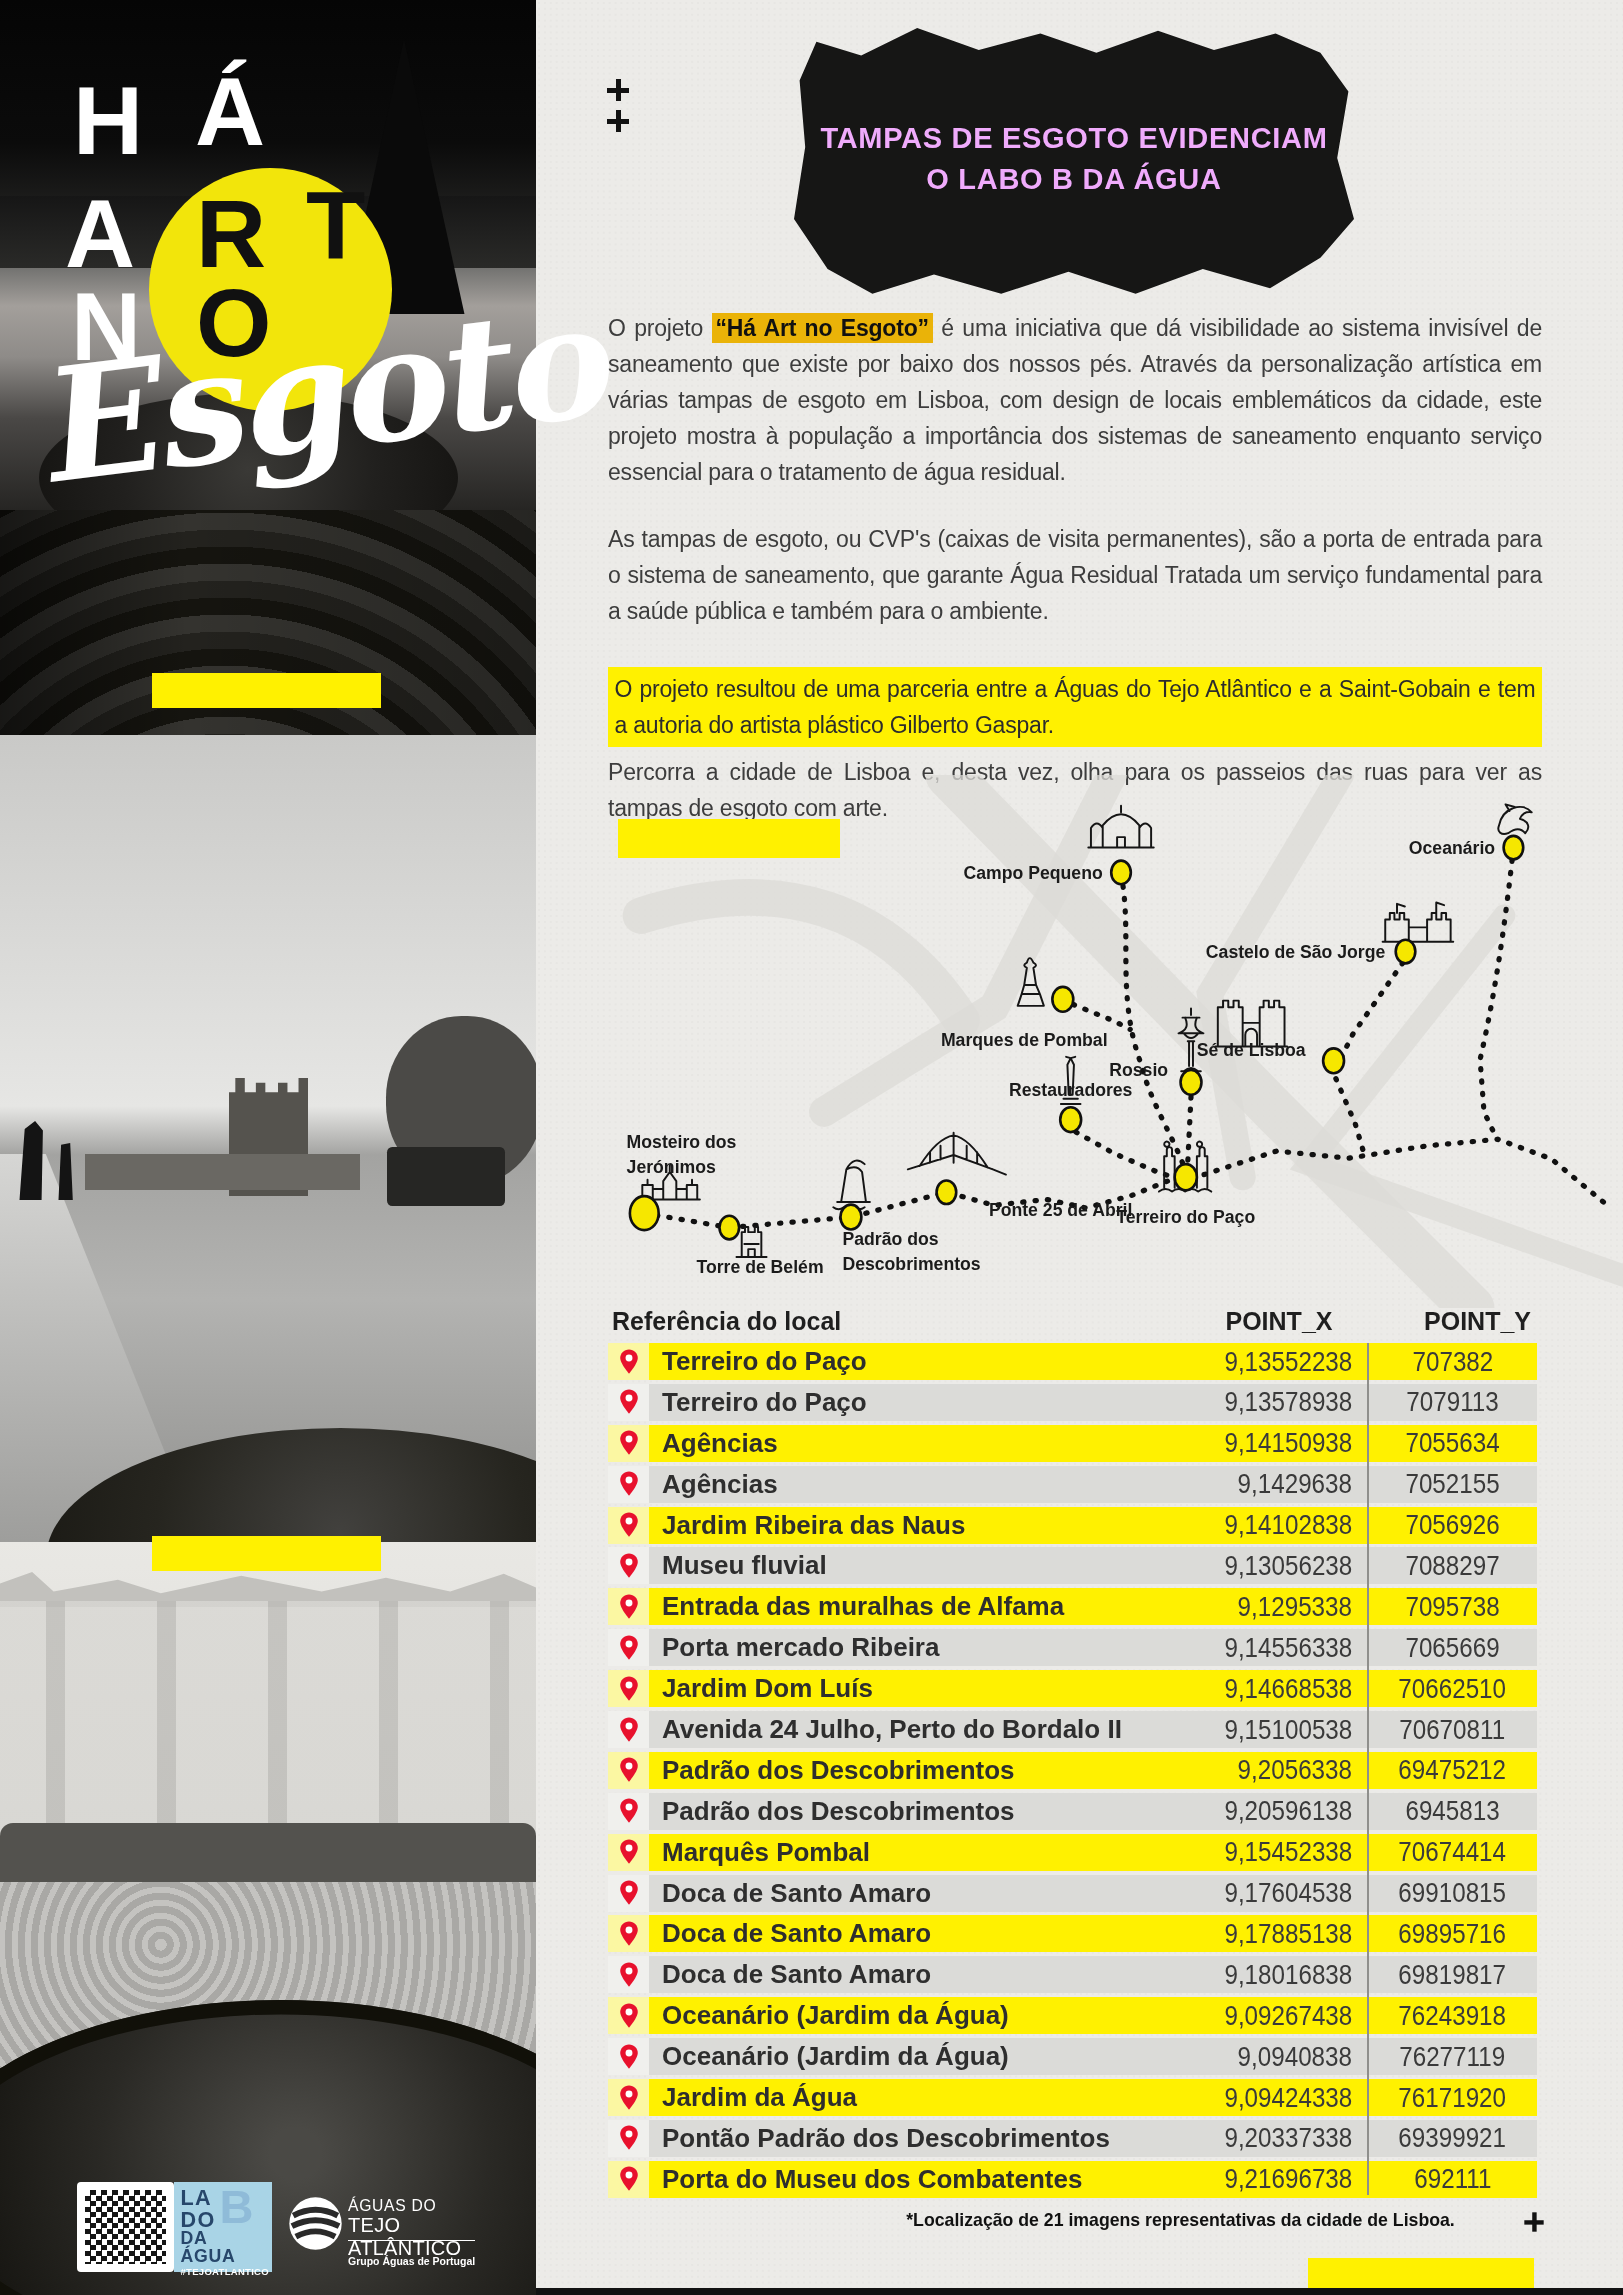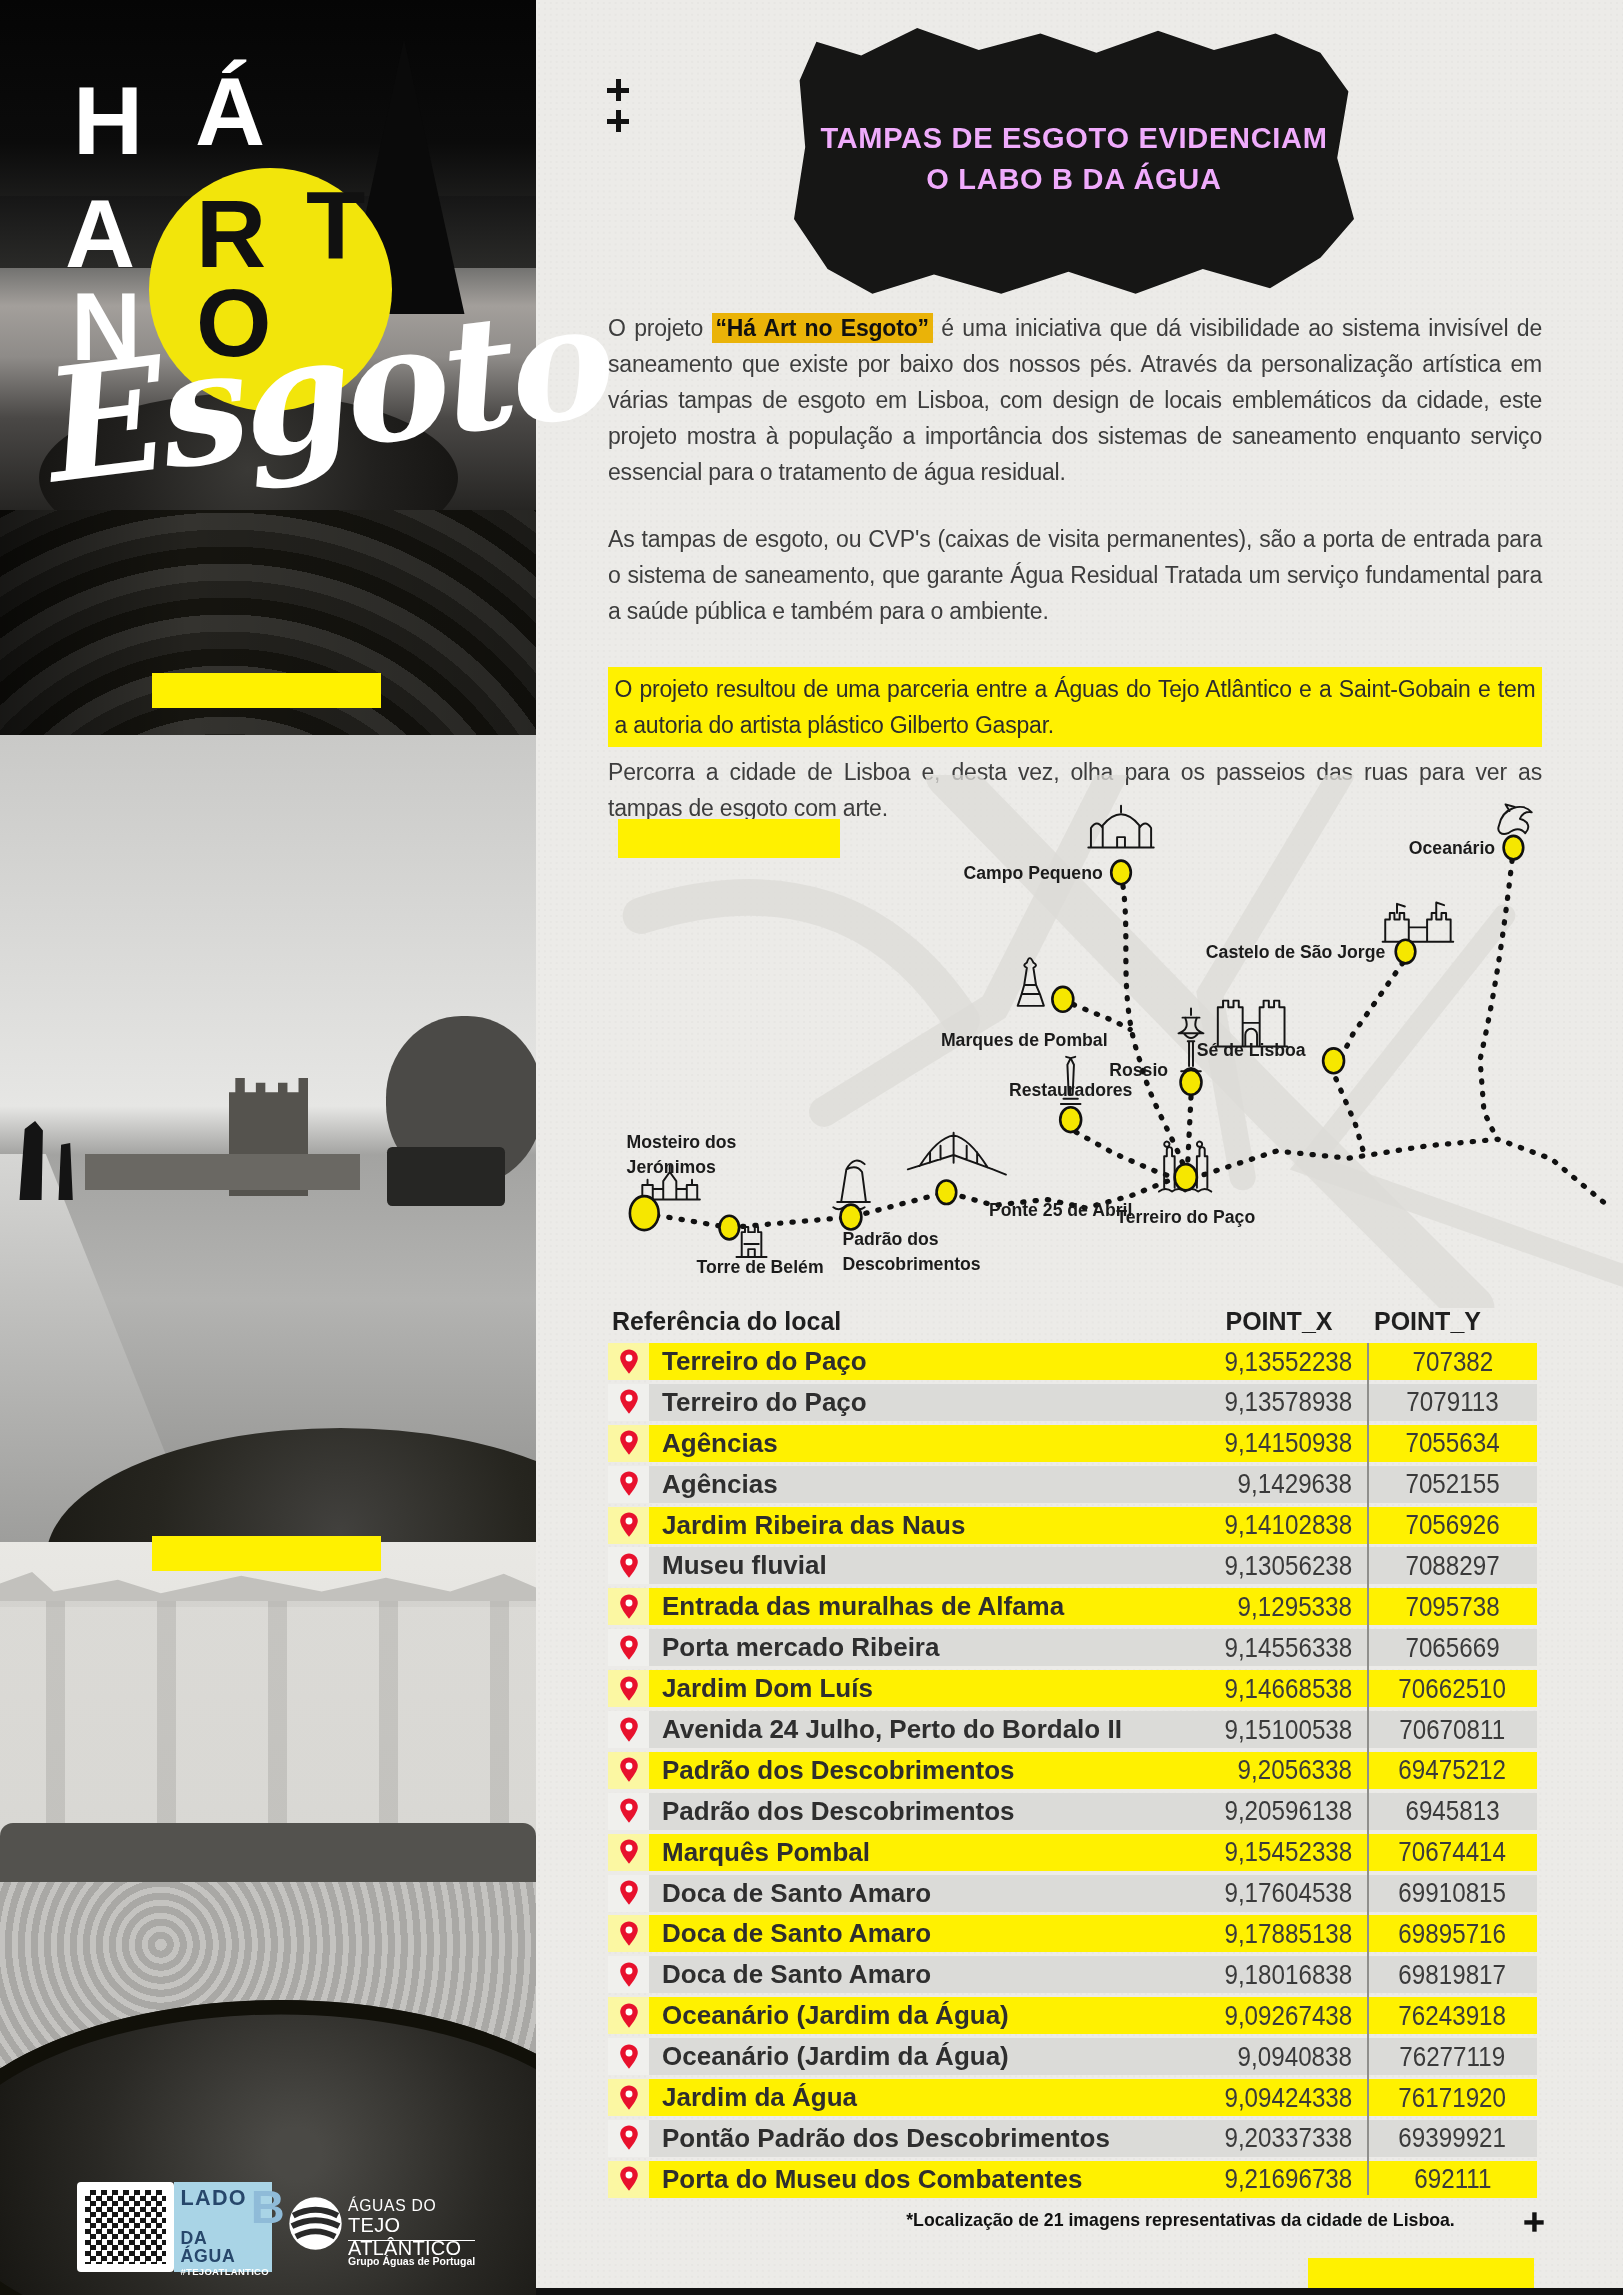--- a/index.html
+++ b/index.html
@@ -46,21 +46,21 @@
   .logo-script{position:absolute;left:46px;top:262px;width:458px;text-align:center;
      font-family:"DejaVu Serif", serif;font-style:italic;font-weight:bold;font-size:156px;color:#fff;
      transform:rotate(-7deg);letter-spacing:-5.2px;}
   
   .qrbox{position:absolute;left:77px;top:2182px;width:97px;height:90px;background:#fff;border-radius:3.9px;padding:7.9px;}
   .qrpat{width:100%;height:100%;
      background-image:conic-gradient(#151515 25%, transparent 0 50%, #151515 0 75%, transparent 0);
      background-size:11px 11px;}
   .ladob{position:absolute;left:174px;top:2182px;width:98px;height:90px;background:#A9D4E6;padding:5.2px 6.5px;line-height:1;}
   .ladob .row1{display:flex;}
-  .ladob .lado{display:flex;flex-direction:row;font-weight:bold;color:#27476B;font-size:21.6px;letter-spacing:1.3px;}
+  .ladob .lado{display:flex;flex-direction:column;font-weight:bold;color:#27476B;font-size:21.6px;letter-spacing:1.3px;}
   .ladob .bigb{font-weight:bold;color:#8FBBD8;font-size:47px;margin-left:3.9px;margin-top:-3.9px;}
   .ladob .daagua{font-weight:bold;color:#27476B;font-size:17.7px;margin-top:1.3px;letter-spacing:0.7px;}
   .ladob .tag{font-weight:bold;color:#fff;font-size:9.5px;margin-top:3px;letter-spacing:0.3px;}
   .aguas{position:absolute;left:288px;top:2193px;width:209px;height:72px;color:#fff;}
   .aguas svg{position:absolute;left:0;top:2.6px;}
   .aguas .a1{position:absolute;left:60px;top:3.9px;font-size:15.7px;letter-spacing:0.7px;}
   .aguas .a2{position:absolute;left:60px;top:21px;font-size:20px;letter-spacing:0.3px;}
   .aguas .a3{position:absolute;left:60px;top:47px;font-size:10.5px;font-weight:bold;border-top:1.3px solid #fff;padding-top:14px;}
   
   .plus{position:absolute;width:22px;height:22px;}
@@ -279,21 +279,21 @@
           <ellipse cx="1447" cy="1823" rx="15" ry="18" class="map-dot"></ellipse>
           <text x="1512" y="1860" text-anchor="start" class="map-label">Ponte 25 de Abril</text>
           <ellipse cx="1813" cy="1800" rx="17" ry="20" class="map-dot"></ellipse>
           <text x="1813" y="1870" text-anchor="middle" class="map-label">Terreiro do Paço</text>
         </g>
     </svg>
   </div>
 
   <div class="thead" style="left:612px;">Referência do local</div>
   <div class="thead" style="left:1197px;width:164px;text-align:center;">POINT_X</div>
-  <div class="thead" style="left:1374px;width:157px;text-align:left;">POINT_Y</div>
+  <div class="thead" style="left:1374px;width:157px;text-align:right;">POINT_Y</div>
 
   <div class="table">
     <div>
         <div class="trow hl">
           <span class="pincell">
             <svg class="pin" viewBox="0 0 24 26">
               <path d="M12 1.5C7.4 1.5 3.9 5 3.9 9.4 3.9 14.6 12 23.8 12 23.8s8.1-9.2 8.1-14.4C20.1 5 16.6 1.5 12 1.5z" fill="#E8112D"></path>
               <circle cx="12" cy="9.3" r="3.2" fill="#fff"></circle>
             </svg>
           </span>

